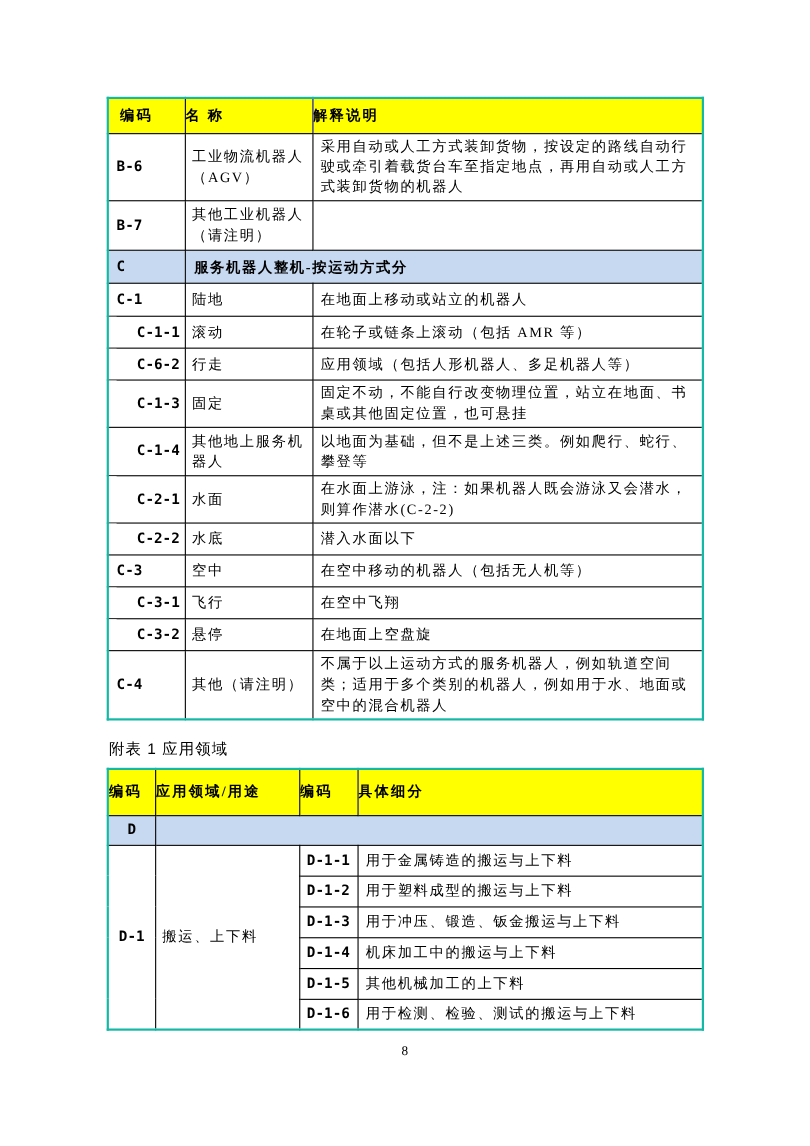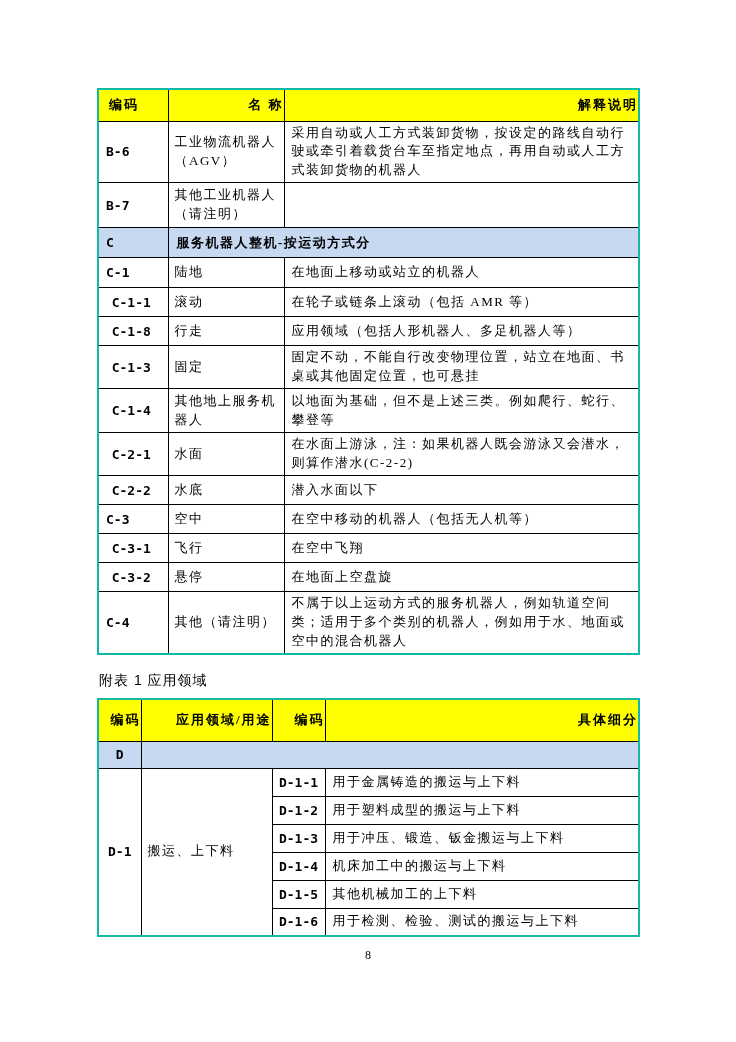--- a/index.html
+++ b/index.html
@@ -26,31 +26,31 @@
     border: 1px solid #000;
     vertical-align: middle;
     padding: 0;
     overflow: hidden;
   }
   th {
     background: #FFFF00;
     font-weight: bold;
     font-size: 13px;
     letter-spacing: 2px;
-    text-align: right;
+    text-align: left;
   }
   .t1 th.code-h { text-align: left; padding-left: 10px; }
   .code {
     font-family: "DejaVu Sans Mono", monospace;
     font-weight: bold;
     font-size: 13px;
     letter-spacing: 0;
     padding-left: 7px;
   }
-  tr.sub td.code { text-align: center; padding-right: 4px; padding-left: 0; }
+  tr.sub td.code { text-align: right; padding-right: 4px; padding-left: 0; }
   
   tr.sub td.code { position: relative; }
   tr.sub td.code::before {
     content: "";
     position: absolute;
     left: 0; top: -2px;
     width: 7px; height: 3px;
     background: #fff;
   }
   .name, .desc {
@@ -121,21 +121,21 @@
         <td class="code">C-1</td>
         <td class="name">陆地</td>
         <td class="desc">在地面上移动或站立的机器人</td>
       </tr>
       <tr class="sub" style="height:29px">
         <td class="code">C-1-1</td>
         <td class="name">滚动</td>
         <td class="desc">在轮子或链条上滚动（包括 AMR 等）</td>
       </tr>
       <tr class="sub" style="height:29px">
-        <td class="code">C-1-8</td>
+        <td class="code">C-6-2</td>
         <td class="name">行走</td>
         <td class="desc">应用领域（包括人形机器人、多足机器人等）</td>
       </tr>
       <tr class="sub" style="height:43px">
         <td class="code">C-1-3</td>
         <td class="name">固定</td>
         <td class="desc">固定不动，不能自行改变物理位置，站立在地面、书桌或其他固定位置，也可悬挂</td>
       </tr>
       <tr class="sub" style="height:44px">
         <td class="code">C-1-4</td>

